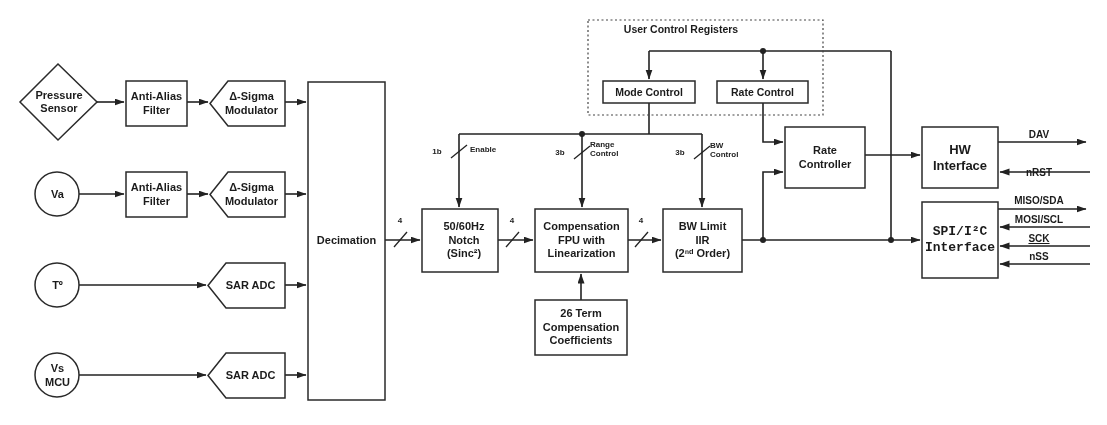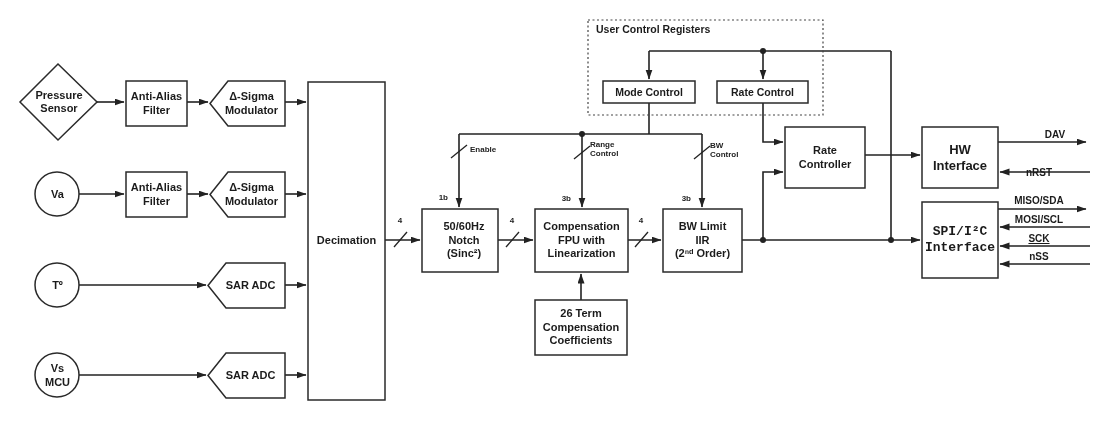--- a/index.html
+++ b/index.html
@@ -5,24 +5,24 @@
   html,body{margin:0;padding:0;background:#fff;}
   .stage{position:relative;width:1107px;height:425px;background:#ffffff;
          font-family:"Liberation Sans",sans-serif;overflow:hidden;}
   .stage svg{position:absolute;left:0;top:0;}
   .lbl{position:absolute;display:flex;flex-direction:column;align-items:center;
        justify-content:center;text-align:center;color:#1b1b1b;font-size:11px;
        font-weight:600;line-height:1.22;}
   .lbl span{display:block;}
   .big{font-size:13px;}
   .tiny{font-size:8px;font-weight:600;line-height:1.18;color:#222;}
-  .ar{align-items:flex-end;text-align:right;margin-top:46px;}
+  .ar{align-items:center;text-align:right;}
   .al{align-items:flex-start;text-align:left;}
   .io{font-size:10px;font-weight:700;}
-  .ucr{justify-content:flex-start;align-items:flex-start;text-align:left;font-size:10.5px;}
+  .ucr{justify-content:flex-start;align-items:center;text-align:left;font-size:10.5px;}
 </style>
 </head>
 <body>
 
 <div class="stage">
 
   <svg width="1107" height="425" viewBox="0 0 1107 425">
     <defs>
       <marker id="ah" markerWidth="11" markerHeight="8" refX="9.5" refY="3.5" orient="auto" markerUnits="userSpaceOnUse">
         <path d="M0,0 L10,3.5 L0,7 Z" fill="#222"></path>
@@ -213,21 +213,21 @@
     <span>Control</span>
   </div>
   <div class="lbl tiny ar" style="left:669px;top:148px;width:22px;height:10px;">
     <span>3b</span>
   </div>
   <div class="lbl tiny al" style="left:710px;top:140px;width:46px;height:20px;">
     <span>BW</span>
     <span>Control</span>
   </div>
 
-  <div class="lbl io" style="left:998px;top:129px;width:82px;height:12px;padding-left:16px;">
+  <div class="lbl io" style="left:998px;top:129px;width:82px;height:12px;">
     <span>DAV</span>
   </div>
   <div class="lbl io" style="left:998px;top:167px;width:82px;height:12px;justify-content:flex-end;">
     <span>nRST</span>
   </div>
   <div class="lbl io" style="left:996px;top:195px;width:86px;height:12px;">
     <span>MISO/SDA</span>
   </div>
   <div class="lbl io" style="left:996px;top:214px;width:86px;height:12px;">
     <span>MOSI/SCL</span>

